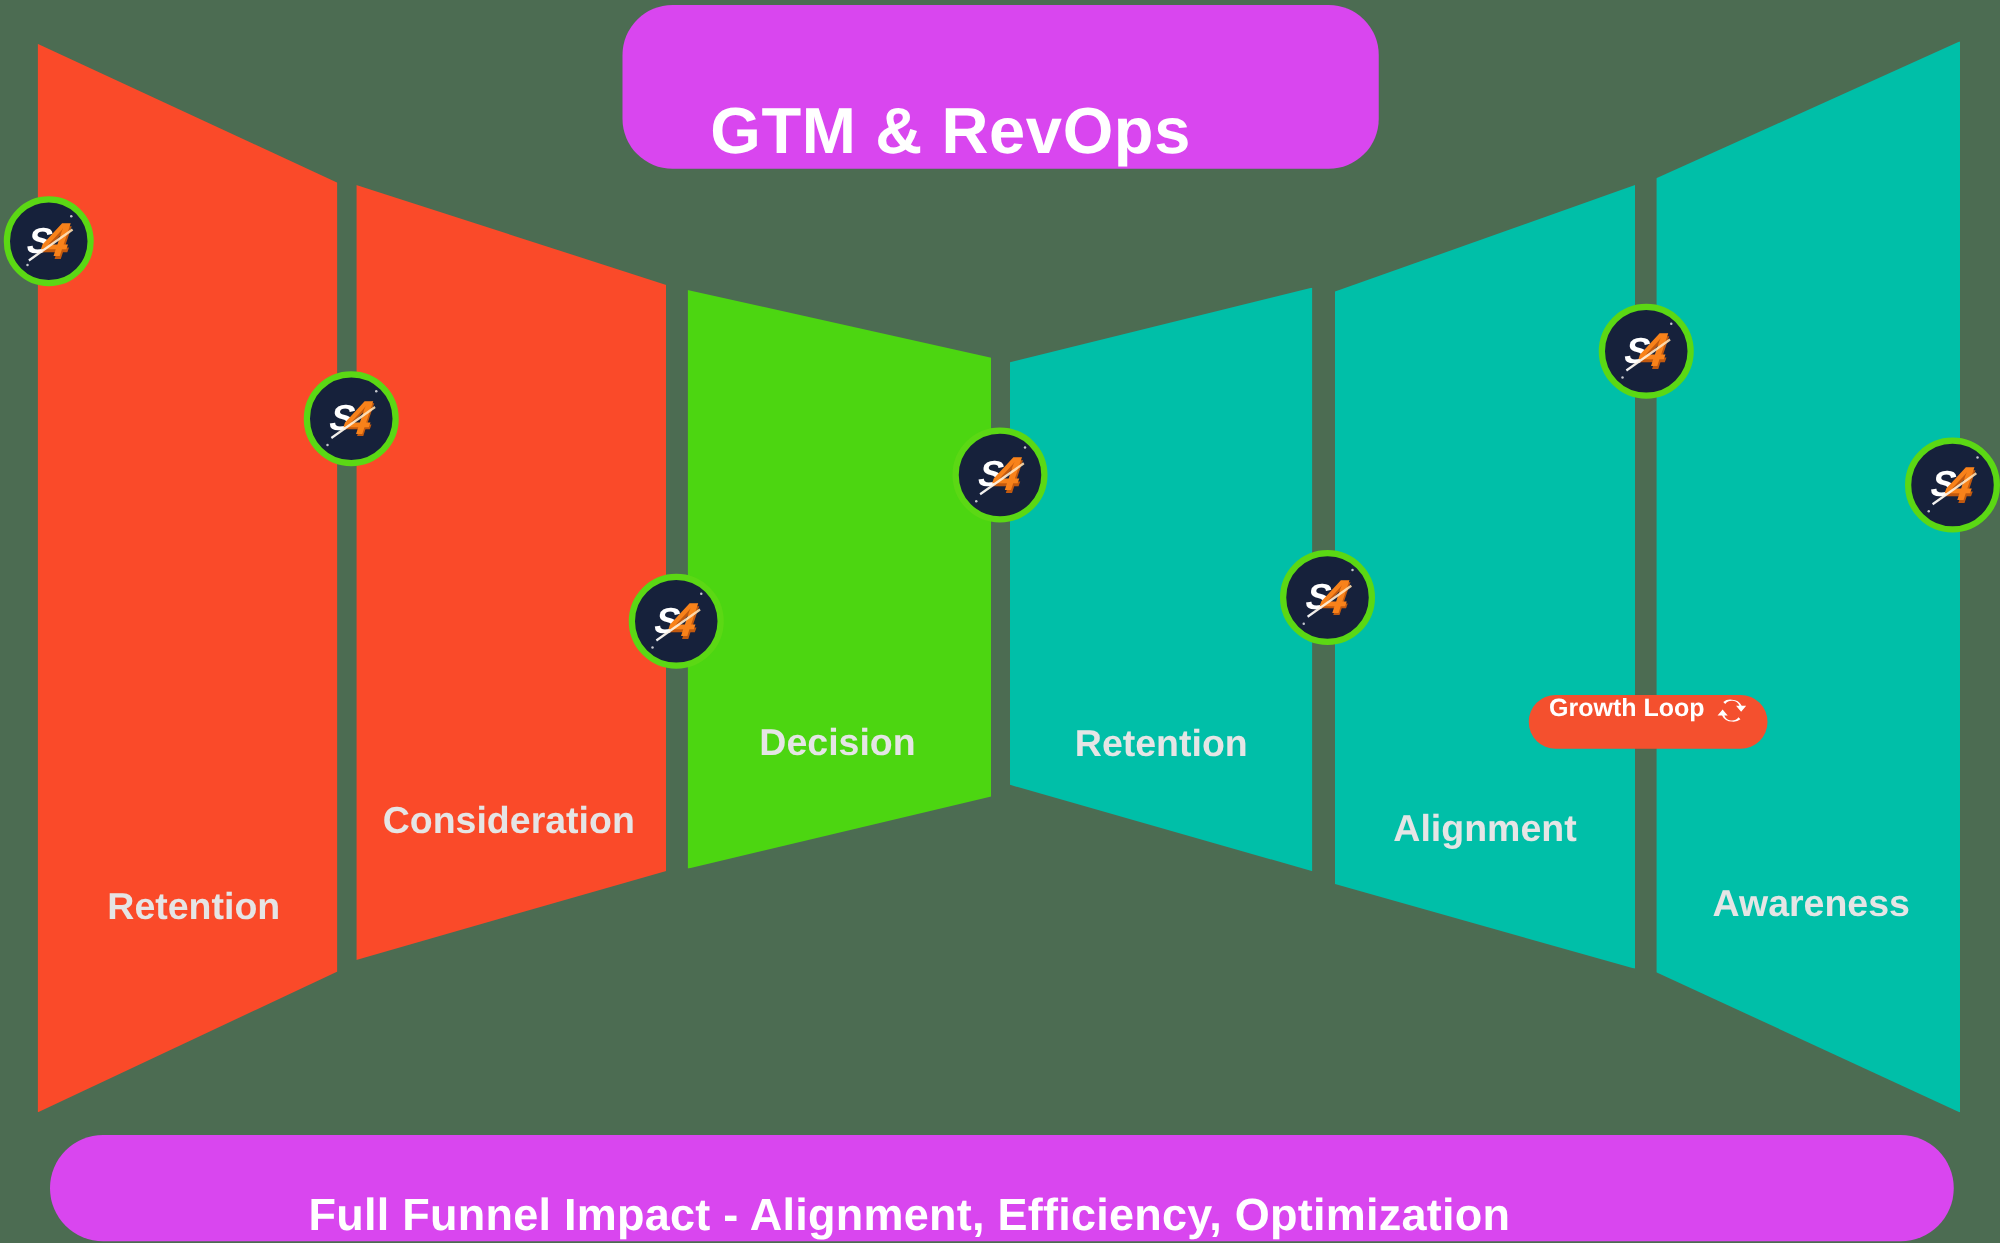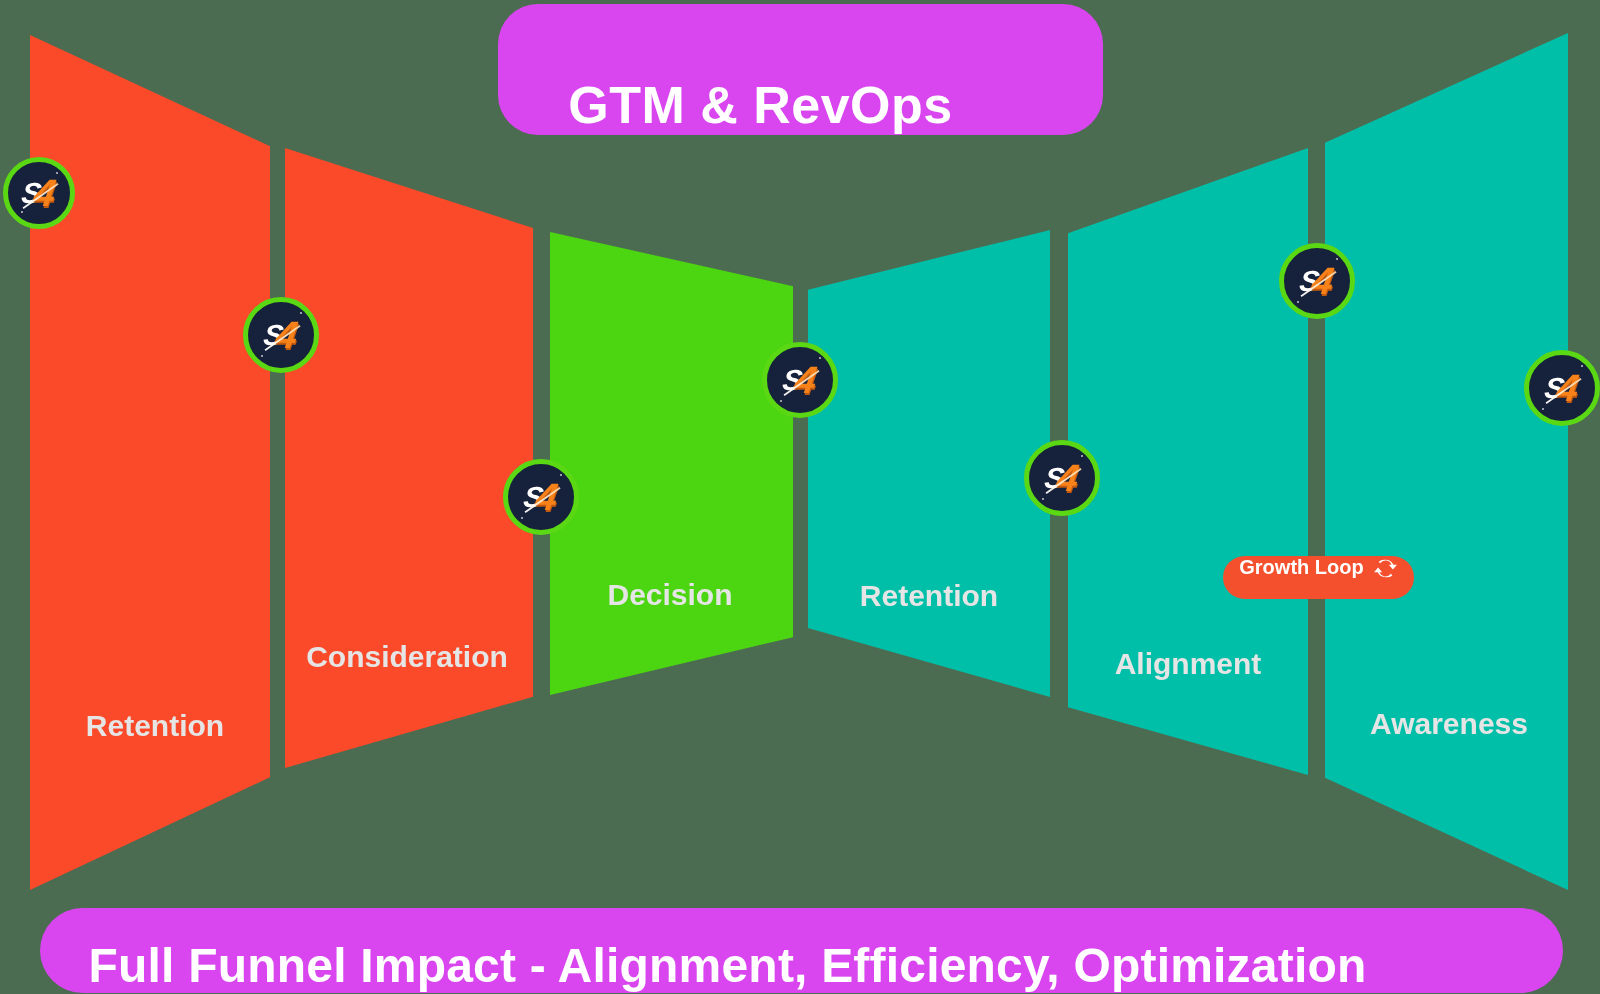--- a/index.html
+++ b/index.html
@@ -9,21 +9,21 @@
   }
 
   
   .banner{
     position:absolute;background:#d946ef;display:flex;align-items:flex-end;justify-content:center;
     color:#fff;font-weight:bold;
   }
   .banner.top{left:498px;top:4px;width:605px;height:131px;border-radius:40px;}
   .banner.top .banner-text{font-size:52px;letter-spacing:0.5px;transform:translateX(-40px);}
   .banner.bottom{left:40px;top:908px;width:1523px;height:85px;border-radius:43px;}
-  .banner.bottom .banner-text{font-size:48px;letter-spacing:0.2px;transform:translateX(-74px);white-space:nowrap;}
+  .banner.bottom .banner-text{font-size:36px;letter-spacing:0.2px;transform:translateX(-74px);white-space:nowrap;}
 
   
   .stage{position:absolute;}
   .stage.orange{background:#FA4A29;}
   .stage.green{background:#4CD611;}
   .stage.teal{background:#00BFA8;}
   .s1{left:30px;top:35px;width:240px;height:855px;
       clip-path:polygon(0 0,100% 13%,100% 86.8%,0 100%);}
   .s2{left:285px;top:148px;width:248px;height:620px;
       clip-path:polygon(0 0,100% 12.9%,100% 88.5%,0 100%);}

